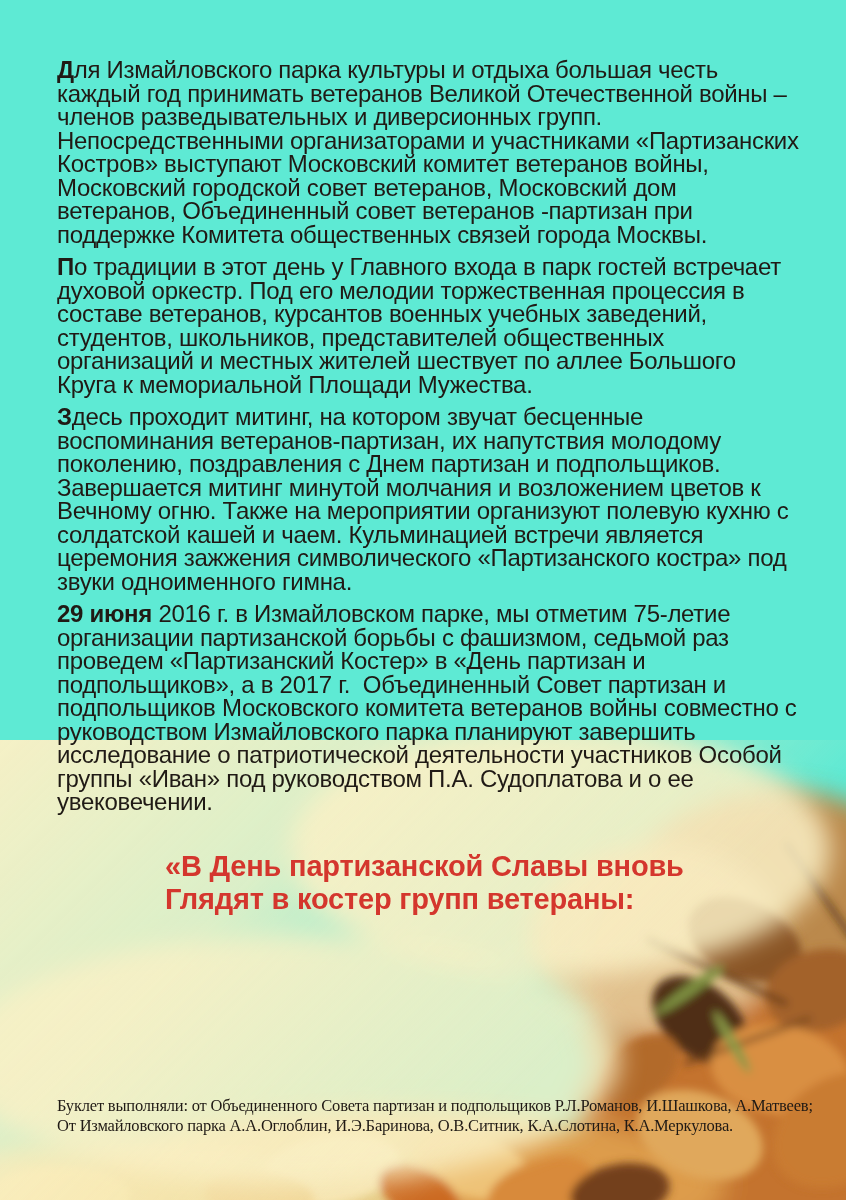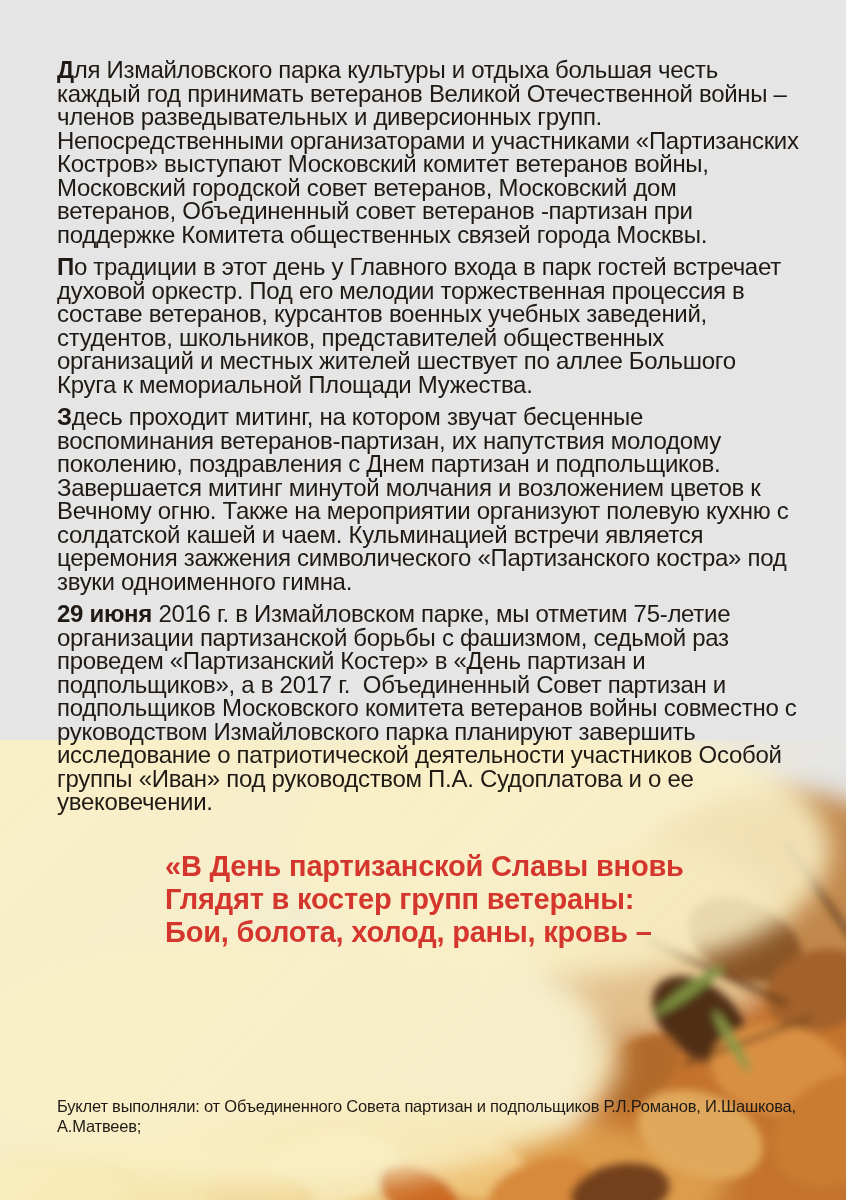--- a/index.html
+++ b/index.html
@@ -5,21 +5,21 @@
   html,body{margin:0;padding:0;}
   body{
     width:846px;height:1200px;
     font-family:"Liberation Sans","DejaVu Sans",sans-serif;
     background:#faf0c5;
     position:relative;
     overflow:hidden;
   }
   .page{
     position:absolute;inset:0;
-    background:#e5e5e5;
+    background:#5eead4;
   }
   
   .leaves-wrap{
     position:absolute;left:0;bottom:0;width:846px;height:460px;
   }
   .leaves-wrap svg{display:block;width:846px;height:460px;}
   .leaves-fade{
     position:absolute;left:0;top:0;width:846px;height:460px;
     background:linear-gradient(135deg,
       rgba(250,240,197,0.97) 0%,
@@ -48,20 +48,21 @@
     font-weight:bold;
     letter-spacing:-0.2px;
     color:#d4362d;
   }
   .footer{
     position:absolute;left:57px;top:1096px;width:760px;
     font-size:16.5px;
     line-height:20px;
     letter-spacing:-0.2px;
     color:#201a15;
+    font-family:Liberation Serif, serif;
   }
 </style>
 </head>
 <body>
 
 <div class="page">
 
   <div class="leaves-wrap">
     <svg viewBox="0 0 846 460" xmlns="http://www.w3.org/2000/svg">
       <defs>
@@ -114,21 +115,21 @@
 
   <div class="content">
     <p><span class="lead">Д</span><span>ля Измайловского парка культуры и отдыха большая честь каждый год принимать ветеранов Великой Отечественной войны – членов разведывательных и диверсионных групп. Непосредственными организаторами и участниками «Партизанских Костров» выступают Московский комитет ветеранов войны, Московский городской совет ветеранов, Московский дом ветеранов, Объединенный совет ветеранов -партизан при поддержке Комитета общественных связей города Москвы.</span></p>
     <p><span class="lead">П</span><span>о традиции в этот день у Главного входа в парк гостей встречает духовой оркестр. Под его мелодии торжественная процессия в составе ветеранов, курсантов военных учебных заведений, студентов, школьников, представителей общественных организаций и местных жителей шествует по аллее Большого Круга к мемориальной Площади Мужества.</span></p>
     <p><span class="lead">З</span><span>десь проходит митинг, на котором звучат бесценные воспоминания ветеранов-партизан, их напутствия молодому поколению, поздравления с Днем партизан и подпольщиков. Завершается митинг минутой молчания и возложением цветов к Вечному огню. Также на мероприятии организуют полевую кухню с солдатской кашей и чаем. Кульминацией встречи является церемония зажжения символического «Партизанского костра» под звуки одноименного гимна.</span></p>
     <p><span class="lead">29 июня</span><span> 2016 г. в Измайловском парке, мы отметим 75-летие организации партизанской борьбы с фашизмом, седьмой раз проведем «Партизанский Костер» в «День партизан и подпольщиков», а в 2017 г.&nbsp; Объединенный Совет партизан и подпольщиков Московского комитета ветеранов войны совместно с руководством Измайловского парка планируют завершить исследование о патриотической деятельности участников Особой группы «Иван» под руководством П.А. Судоплатова и о ее увековечении.</span></p>
 
     <div class="quote">
       <div>«В День партизанской Славы вновь</div>
       <div>Глядят в костер групп ветераны:</div>
-      <div>Бои, болота, холод, раны, кровь –</div>
     </div>
   </div>
 
   <div class="footer">
     <div>Буклет выполняли: от Объединенного Совета партизан и подпольщиков Р.Л.Романов, И.Шашкова, А.Матвеев;</div>
+    <div>От Измайловского парка А.А.Оглоблин, И.Э.Баринова, О.В.Ситник, К.А.Слотина, К.А.Меркулова.</div>
   </div>
 
 </div>
 
 </body></html>

